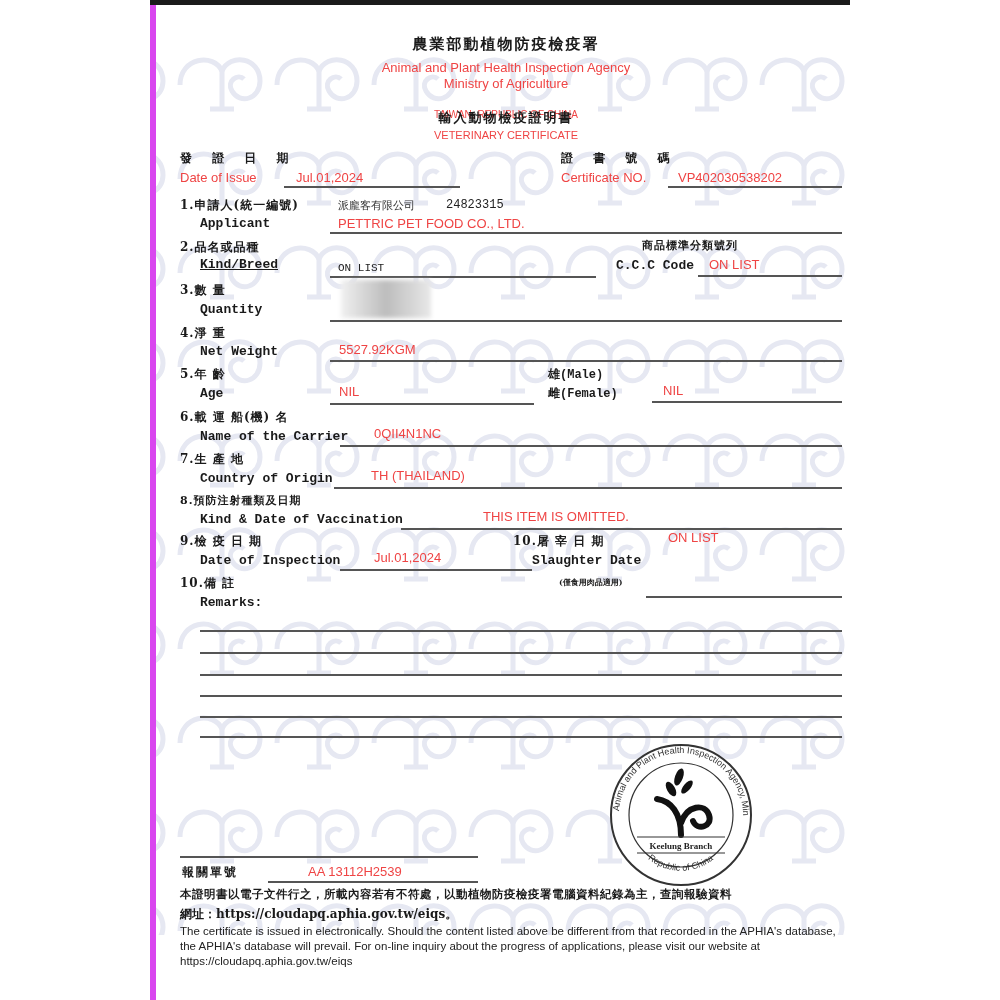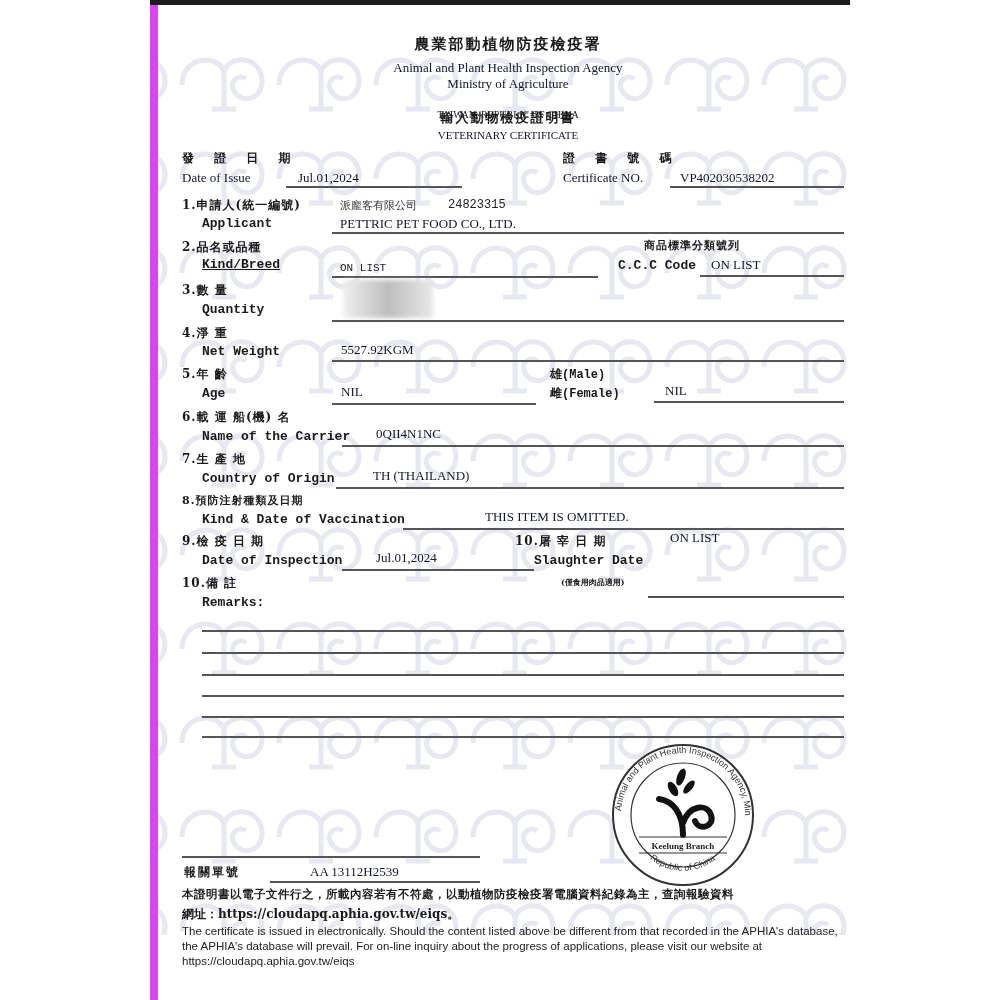--- a/index.html
+++ b/index.html
@@ -1,23 +1,23 @@
 <!DOCTYPE html>
 <html><head>
 <meta charset="utf-8">
 <style>
   html, body { margin:0; padding:0; background:#ffffff; }
   body { width:1000px; height:1000px; position:relative; overflow:hidden; font-family:"Liberation Sans", sans-serif; color:#1a1a1a; }
   .topbar { position:absolute; left:150px; top:0; width:700px; height:5px; background:#1b1b1b; }
-  .page { position:absolute; left:150px; top:5px; width:700px; height:995px; border-left:8px solid #d946ef; background:#fff; overflow:hidden; }
+  .page { position:absolute; left:150px; top:5px; width:700px; height:995px; border-left:6px solid #d946ef; background:#fff; overflow:hidden; }
   .wm { position:absolute; left:0; top:0; width:700px; height:995px; }
   .abs { position:absolute; white-space:nowrap; }
   .zh { font-family:"DejaVu Serif", serif; font-weight:bold; font-size:12px; letter-spacing:1px; }
   .mono { font-family:"Liberation Mono", monospace; font-weight:bold; font-size:13px; color:#1a1a1a; }
-  .sans { font-family:Liberation Serif, serif; font-size:13px; color:#0f172a; }
+  .sans { font-family:Liberation Sans, sans-serif; font-size:13px; color:#ef4444; }
   .val-serif { font-family:"Liberation Mono", monospace; font-size:11px; color:#222; }
   .line { position:absolute; height:2px; background:#555; }
   .hdr { position:absolute; left:0; width:700px; text-align:center; }
   .stamp { position:absolute; }
   .blur { position:absolute; background:linear-gradient(90deg,#f0f0f0,#bdbdbd,#e8e8e8); filter:blur(2px); }
 </style>
 </head>
 <body>
 
 <div class="topbar"></div>

